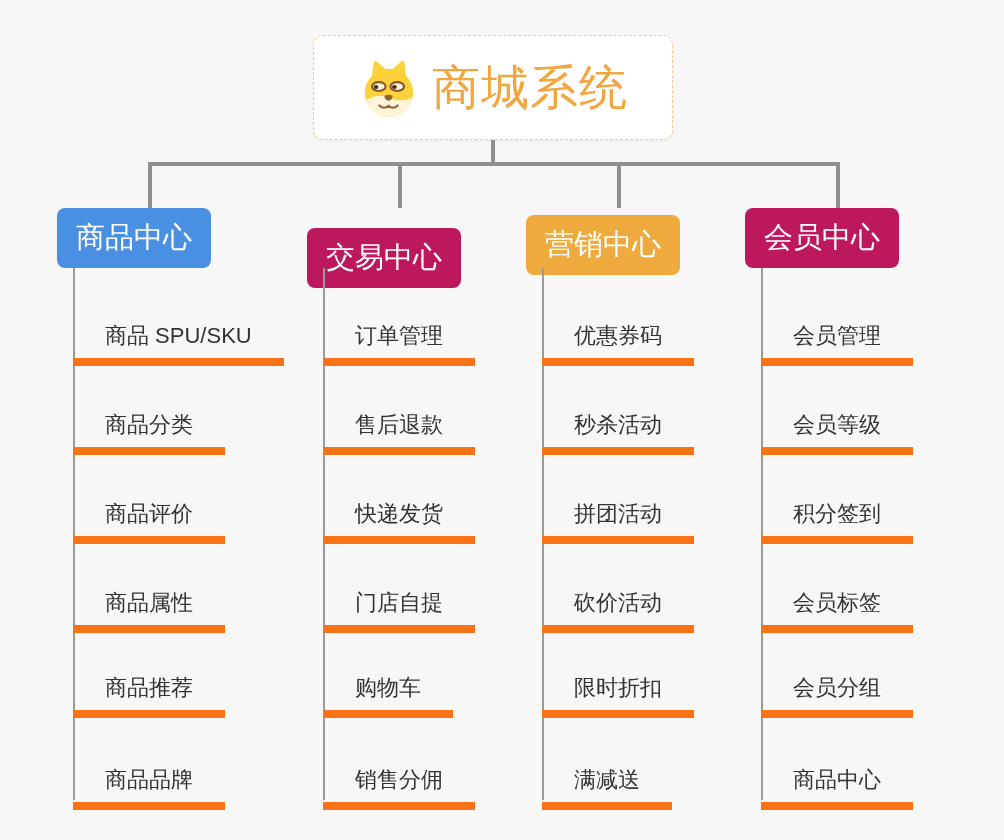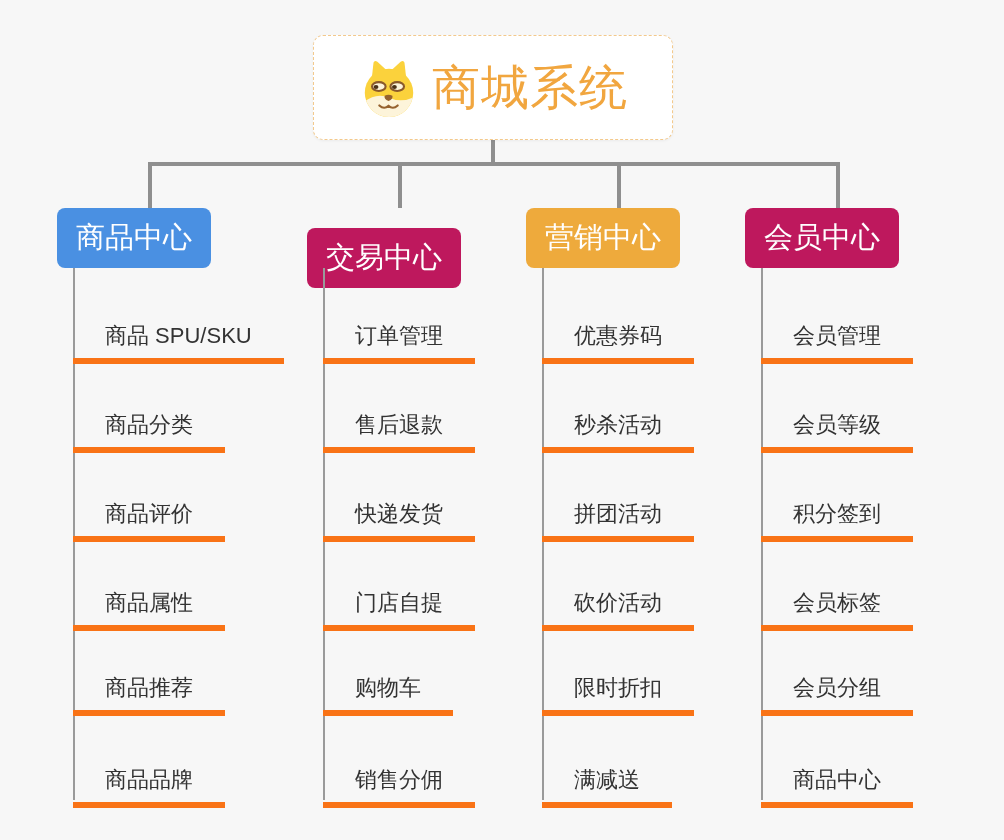--- a/index.html
+++ b/index.html
@@ -40,21 +40,21 @@
     border-radius:8px; color:#ffffff; font-size:29px;
     display:flex; align-items:center; justify-content:center;
     white-space:nowrap;
   }
 
   .trunk { position:absolute; left:16px; top:60px; width:2px; height:532px; background:#9a9a9a; }
 
   .child {
     position:absolute; left:16px;
     padding:0 32px 8px 32px;
-    border-bottom:6px solid #f97316;
+    border-bottom:8px solid #f97316;
     font-size:22px; line-height:1.25; color:#333333;
     white-space:nowrap; display:inline-block;
   }
   .c1 { top:114px; } .c2 { top:203px; } .c3 { top:292px; }
   .c4 { top:381px; } .c5 { top:466px; } .c6 { top:558px; }
 </style>
 </head>
 <body>
 
 <div class="canvas">
@@ -101,21 +101,21 @@
     <div class="trunk"></div>
     <div class="child c1">订单管理</div>
     <div class="child c2">售后退款</div>
     <div class="child c3">快递发货</div>
     <div class="child c4">门店自提</div>
     <div class="child c5">购物车</div>
     <div class="child c6">销售分佣</div>
   </section>
 
   <section class="branch b2">
-    <div class="branch-node" style="background: rgb(238, 170, 60);">营销中心</div>
+    <div class="branch-node" style="background: rgb(238, 170, 60); margin-top: 7px;">营销中心</div>
     <div class="trunk"></div>
     <div class="child c1">优惠券码</div>
     <div class="child c2">秒杀活动</div>
     <div class="child c3">拼团活动</div>
     <div class="child c4">砍价活动</div>
     <div class="child c5">限时折扣</div>
     <div class="child c6">满减送</div>
   </section>
 
   <section class="branch b3">

